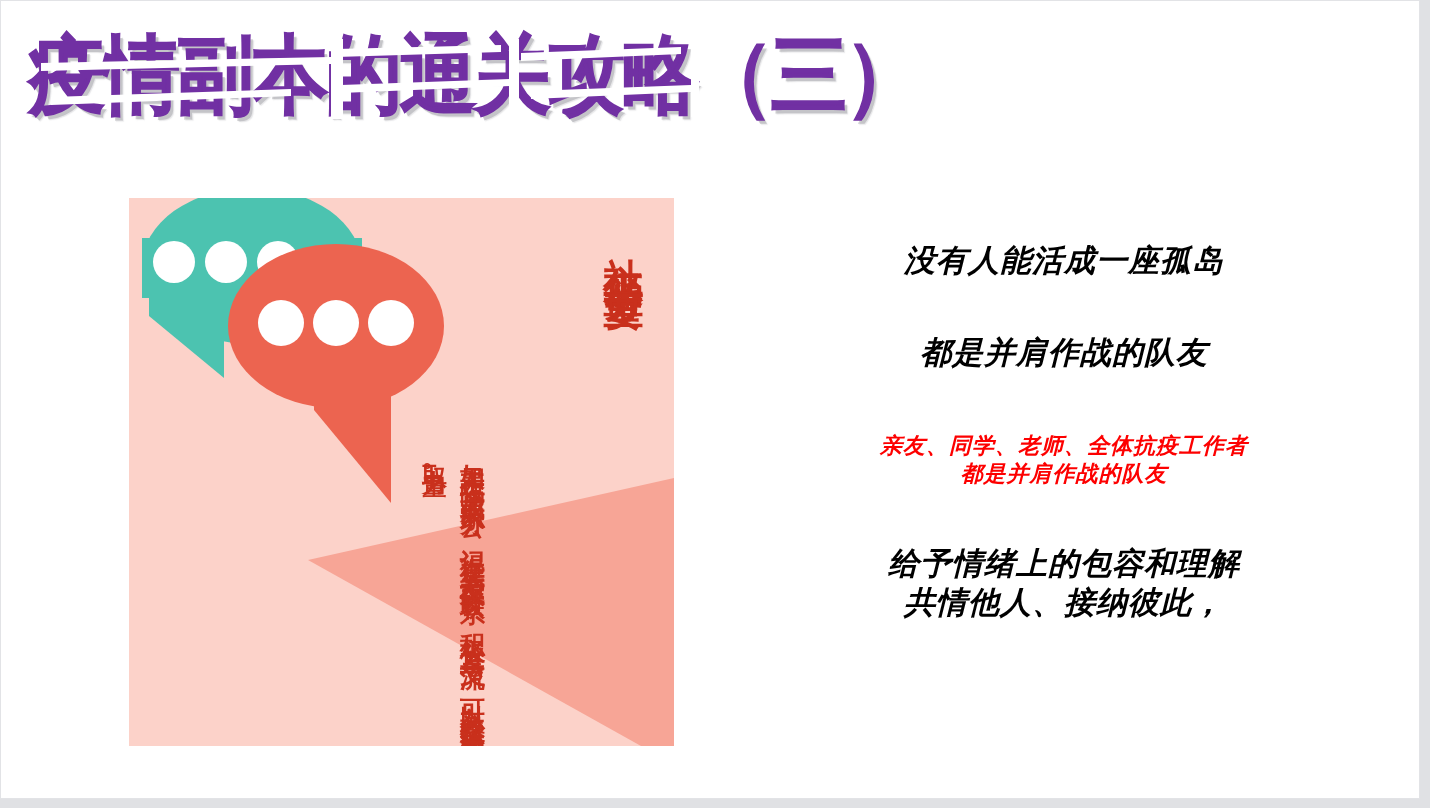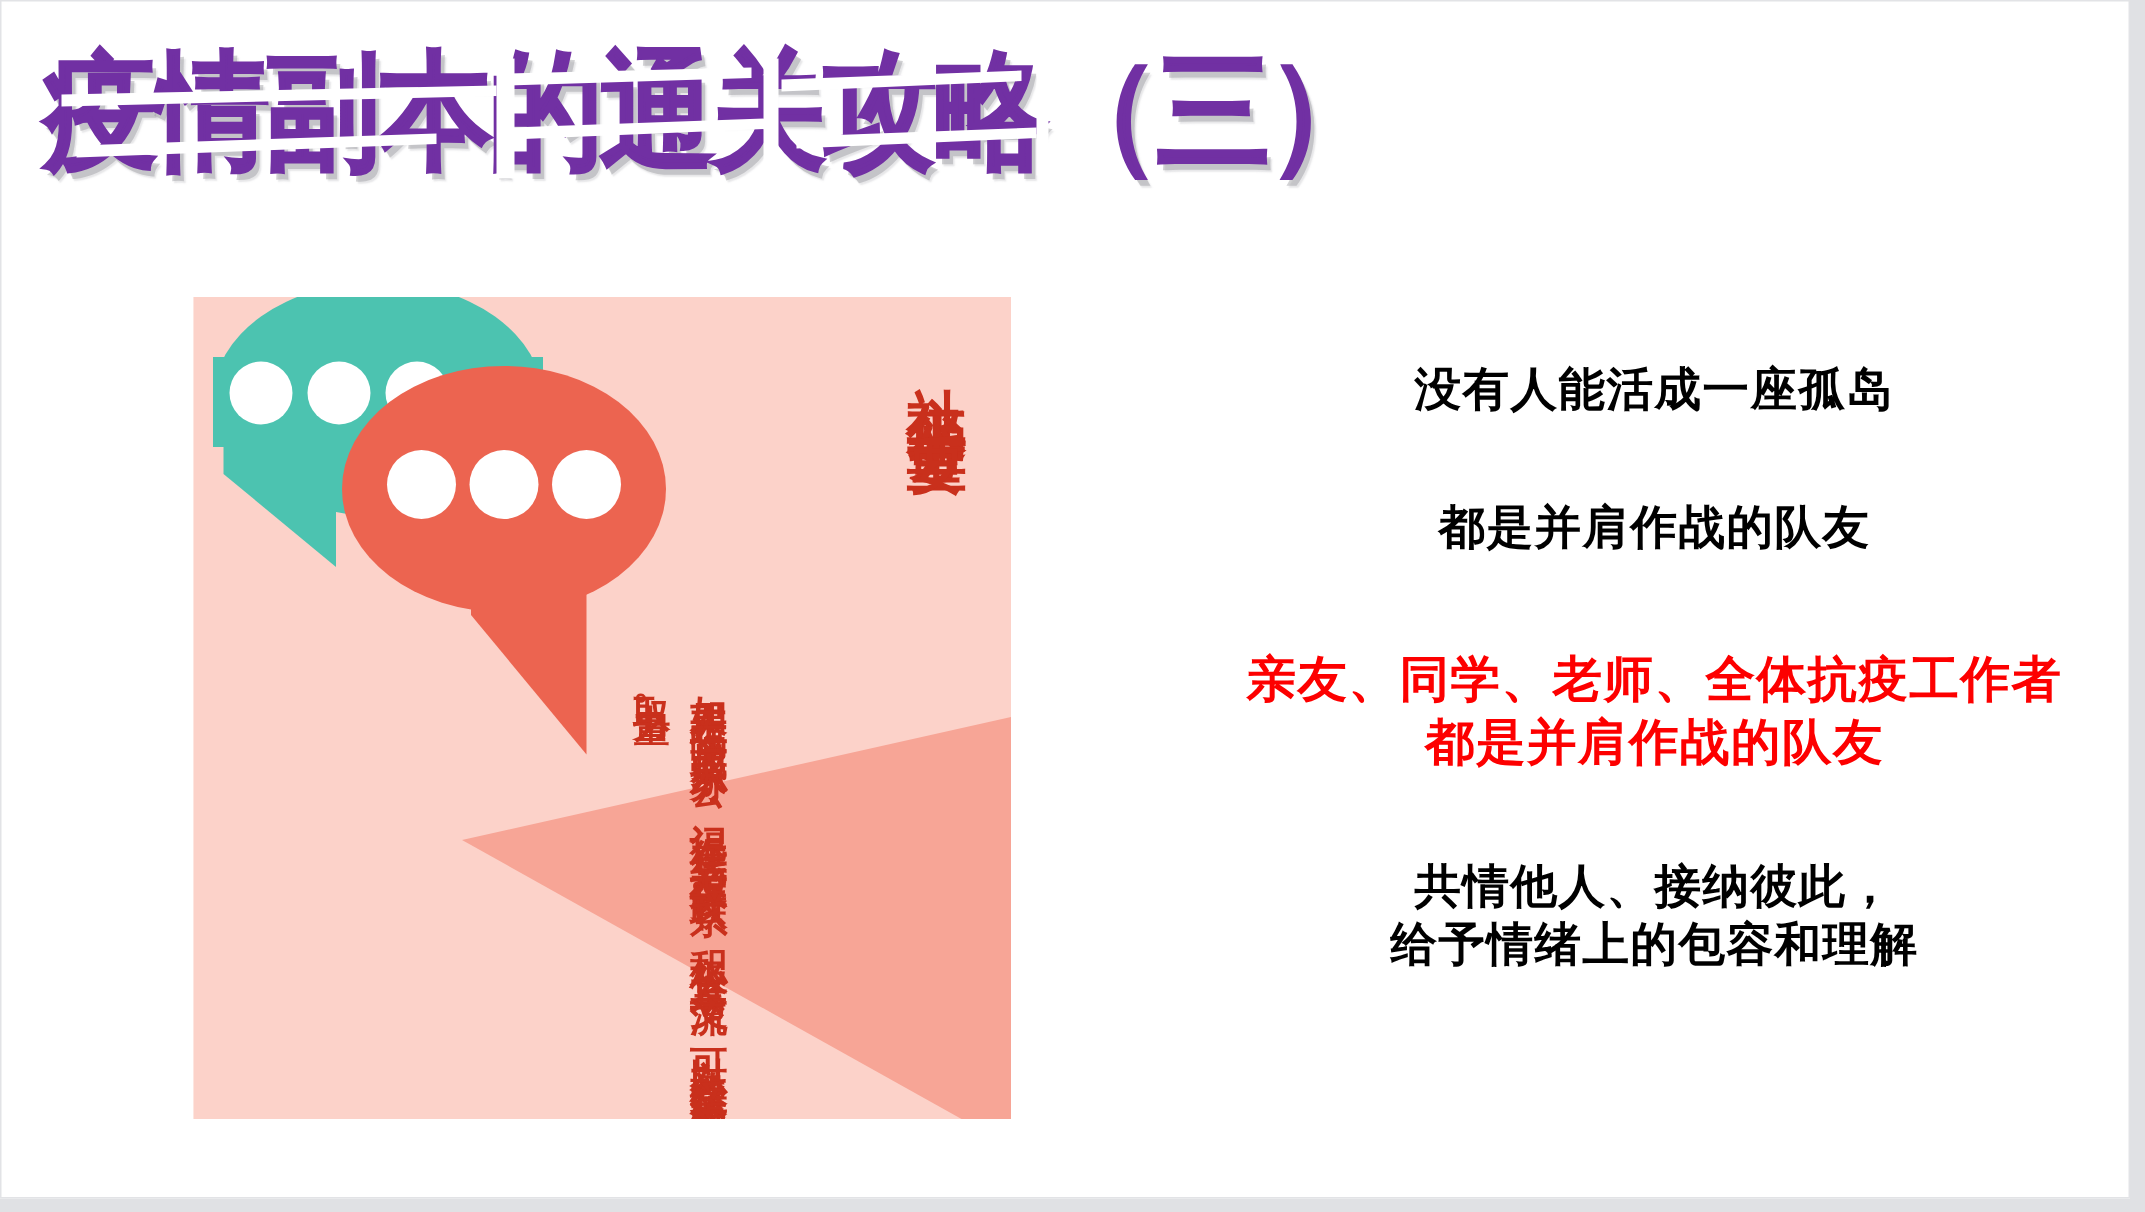--- a/index.html
+++ b/index.html
@@ -109,38 +109,39 @@
     font-weight: 600;
     line-height: 1.52;
     letter-spacing: 5px;
     color: #c9301c;
     text-align: left;
   }
 
   
   .copy {
     position: absolute;
-    left: 782px;
+    left: 743px;
     top: 240px;
     width: 640px;
     text-align: center;
     font-family: "DejaVu Sans", sans-serif;
+    font-style: italic;
   }
   .copy-line {
     font-size: 31px;
     font-weight: 700;
     line-height: 1.28;
     color: #000000;
     letter-spacing: 1px;
   }
   .copy-gap  { height: 52px; }
   .copy-gap2 { height: 60px; }
   .copy-gap3 { height: 56px; }
   .copy-red {
-    font-size: 33px;
+    font-size: 22px;
     font-weight: 700;
     line-height: 1.26;
     color: #fd0000;
     letter-spacing: 1px;
   }
 </style>
 </head>
 <body>
 
 <div class="slide-wrap">
@@ -193,18 +194,18 @@
     </div>
 
     <div class="copy">
       <div class="copy-line">没有人能活成一座孤岛</div>
       <div class="copy-gap"></div>
       <div class="copy-line">都是并肩作战的队友</div>
       <div class="copy-gap2"></div>
       <div class="copy-red">亲友、同学、老师、全体抗疫工作者</div>
       <div class="copy-red">都是并肩作战的队友</div>
       <div class="copy-gap3"></div>
+      <div class="copy-line">给予情绪上的包容和理解</div>
       <div class="copy-line">共情他人、接纳彼此，</div>
-      <div class="copy-line">给予情绪上的包容和理解</div>
     </div>
 
   </div>
 </div>
 
 </body></html>

